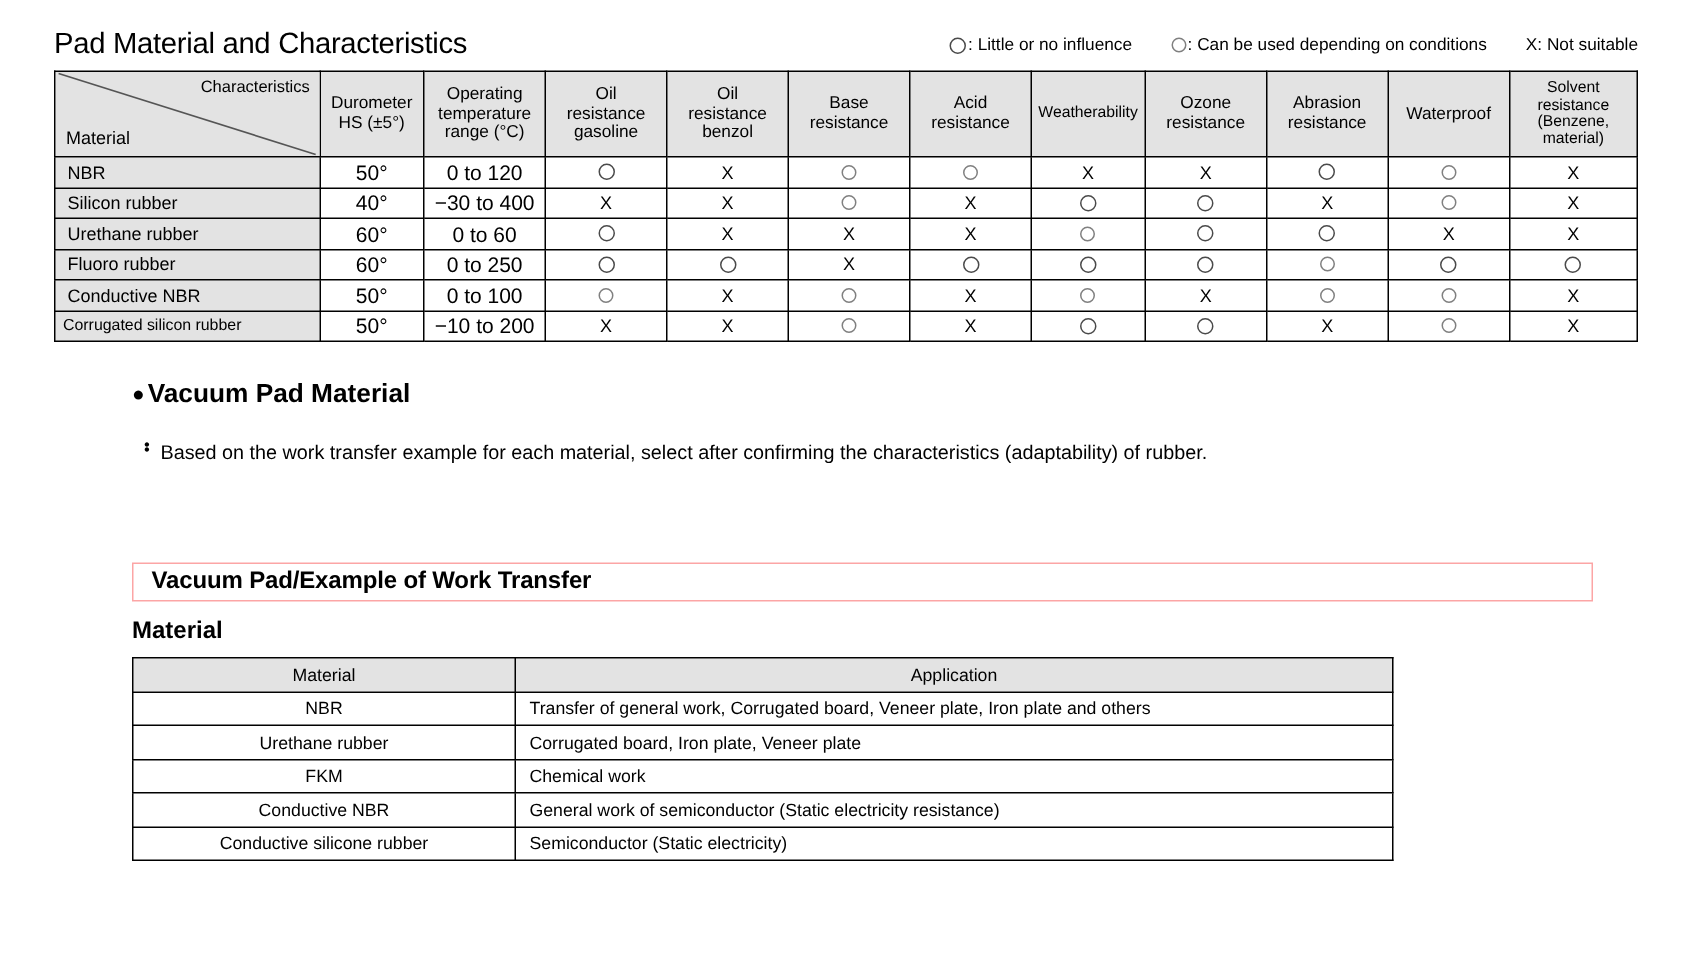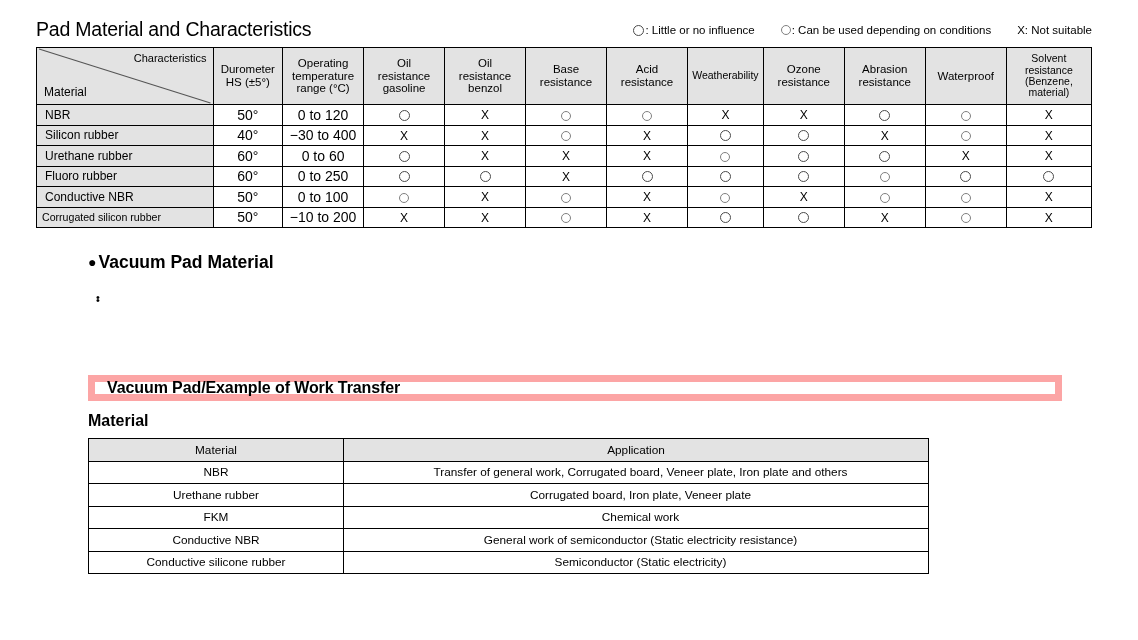--- a/index.html
+++ b/index.html
@@ -170,21 +170,21 @@
     font-size: 11px;
   }
 
   
   .boxed {
     position: absolute;
     left: 88px;
     top: 375px;
     width: 974px;
     height: 26px;
-    border: 7px solid #fca5a5;
+    border: 1px solid #fca5a5;
     box-sizing: border-box;
     display: flex;
     align-items: center;
     text-align: center;
   }
   .boxed span {
     padding-left: 12px;
     font-size: 16px;
     font-weight: bold;
     letter-spacing: -0.1px;
@@ -213,21 +213,21 @@
     height: 21.5px;
     padding: 0;
     vertical-align: middle;
     font-weight: normal;
   }
   .tbl-bot thead th {
     background: #e3e3e3;
     text-align: center;
   }
   .tbl-bot td.c1 { text-align: center; }
-  .tbl-bot td.c2 { text-align: center; padding-left: 9px; }
+  .tbl-bot td.c2 { text-align: left; padding-left: 9px; }
 </style>
 </head>
 <body>
 
 <div class="title-row">
   <div class="page-title">Pad Material and Characteristics</div>
   <div class="legend">
     <span class="legend-item">
       <span class="sym sym-dbl"></span>
       <span>: Little or no influence</span>
@@ -407,20 +407,21 @@
   <span class="dot">●</span>
   <span>Vacuum Pad Material</span>
 </div>
 
 <div class="bullets">
   <div class="bullet">
     <span class="bdot">•</span>
   </div>
   <div class="bullet last">
     <span class="bdot">•</span>
+    <span>Based on the work transfer example for each material, select after confirming the characteristics (adaptability) of rubber.</span>
   </div>
 </div>
 
 <div class="boxed">
   <span>Vacuum Pad/Example of Work Transfer</span>
 </div>
 
 <div class="mat-label">Material</div>
 
 <table class="tbl-bot">

